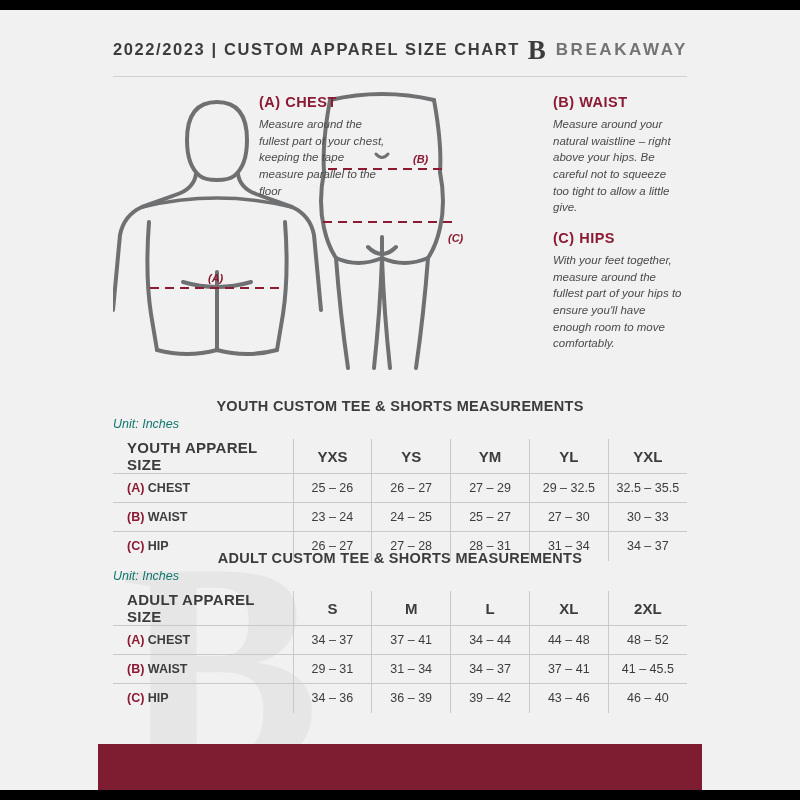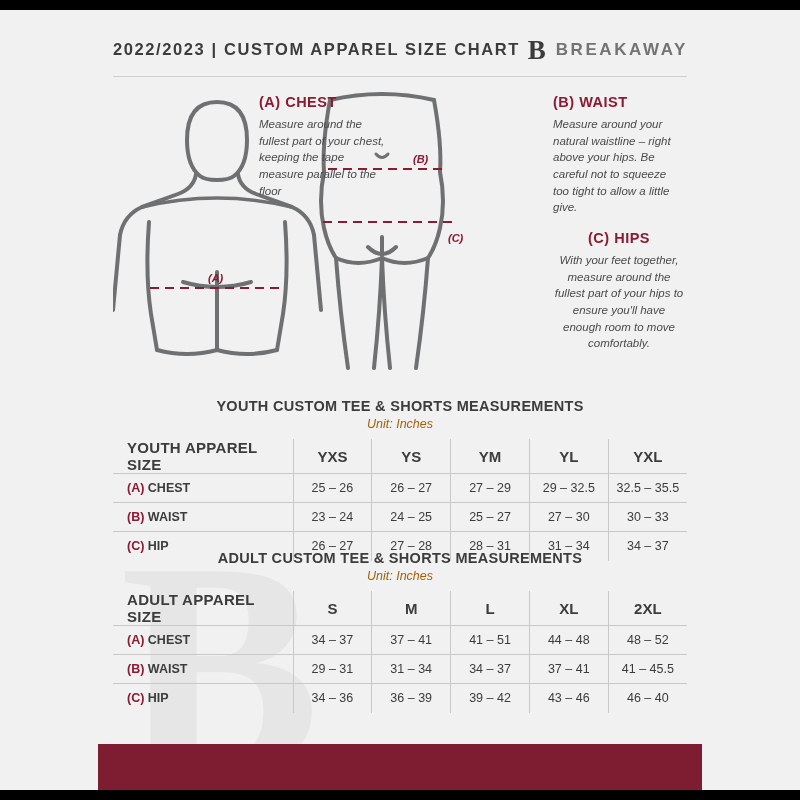--- a/index.html
+++ b/index.html
@@ -101,21 +101,21 @@
     white-space: nowrap;
   }
   .note-body {
     font-size: 11.5px;
     font-style: italic;
     line-height: 1.45;
     color: #4a4a4a;
   }
   #note-chest { left: 146px; top: 12px; }
   #note-waist { left: 440px; top: 12px; }
-  #note-hips  { left: 440px; top: 148px; text-align: center; }
+  #note-hips  { left: 440px; top: 148px; }
 
   .dimlabel {
     position: absolute;
     font-size: 11px;
     font-weight: bold;
     font-style: italic;
     color: #8b1a33;
   }
 
   
@@ -124,24 +124,24 @@
   #adult-block { top: 540px; }
 
   .tbl-title {
     text-align: center;
     font-size: 14.5px;
     font-weight: bold;
     color: #3c3c3c;
     letter-spacing: 0.3px;
   }
   .tbl-unit {
-    text-align: center;
+    text-align: left;
     font-size: 12.5px;
     font-style: italic;
-    color: #a16207;
+    color: #0f766e;
     margin-top: 3px;
     margin-bottom: 8px;
   }
   table {
     width: 574px;
     border-collapse: collapse;
     table-layout: fixed;
   }
   th, td {
     border: 1px solid #c9c9c9;
@@ -318,21 +318,21 @@
             <th>L</th>
             <th>XL</th>
             <th>2XL</th>
           </tr>
         </thead>
         <tbody>
           <tr>
             <td><span class="mark">(A)</span> <span>CHEST</span></td>
             <td>34 – 37</td>
             <td>37 – 41</td>
-            <td>41 – 51</td>
+            <td>34 – 44</td>
             <td>44 – 48</td>
             <td>48 – 52</td>
           </tr>
           <tr>
             <td><span class="mark">(B)</span> <span>WAIST</span></td>
             <td>29 – 31</td>
             <td>31 – 34</td>
             <td>34 – 37</td>
             <td>37 – 41</td>
             <td>41 – 45.5</td>

